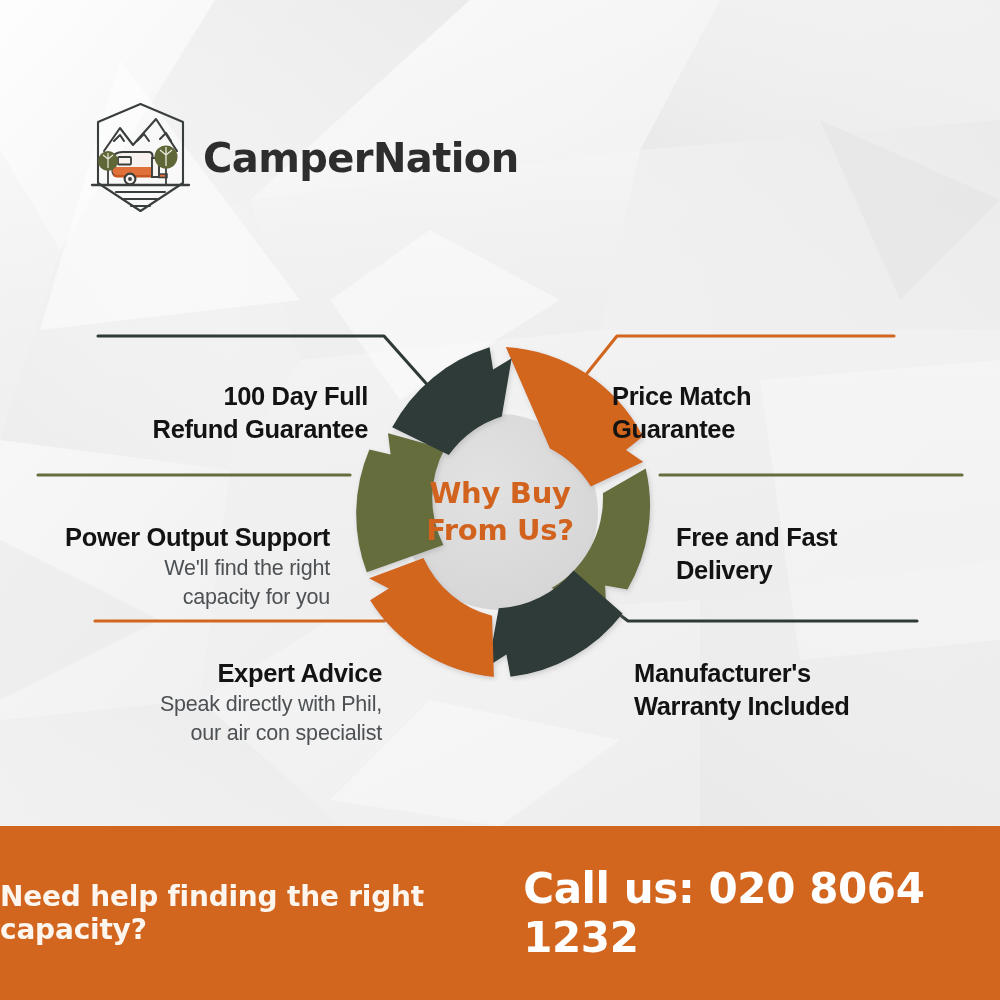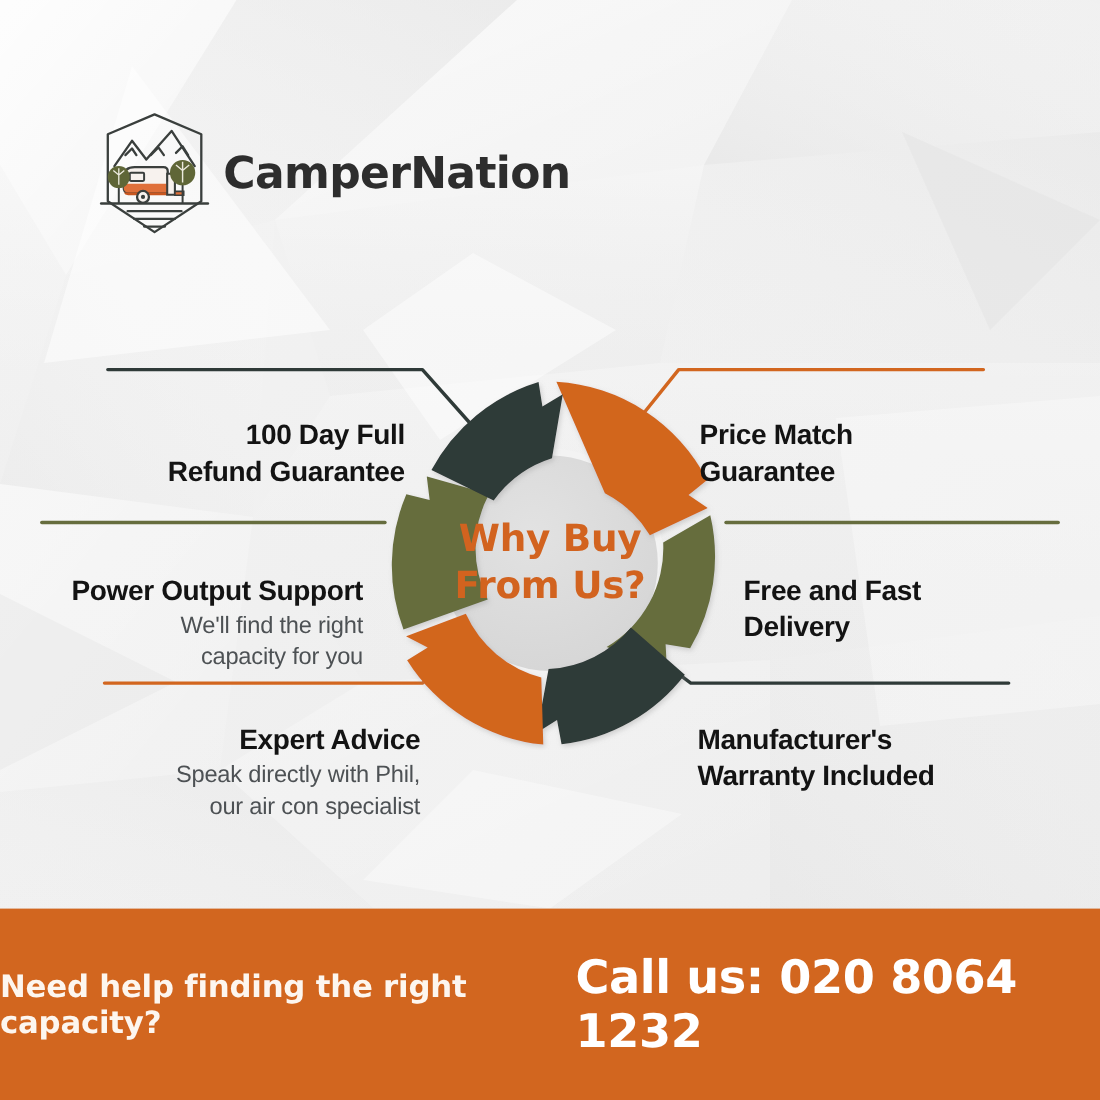--- a/index.html
+++ b/index.html
@@ -26,21 +26,21 @@
   #donut-wrap{position:absolute;left:330px;top:342px;width:340px;height:340px;}
   #donut-svg{display:block;width:340px;height:340px;}
   #donut-center-text{
     position:absolute;left:0;top:0;width:340px;height:340px;
     display:flex;flex-direction:column;align-items:center;justify-content:center;
     pointer-events:none;
   }
   #donut-center-text span{
     display:block;text-align:center;
     font-family:"DejaVu Sans", sans-serif;
-    font-weight:bold;font-size:34px;line-height:1.27;
+    font-weight:bold;font-size:29px;line-height:1.27;
     color:#d2631f;letter-spacing:-0.3px;
   }
 
   
   .callout{position:absolute;margin-top:28px;}
   .c-title{
     font-family:"Liberation Sans", sans-serif;
     font-weight:bold;font-size:25.5px;line-height:1.30;
     color:#131313;letter-spacing:-0.35px;white-space:nowrap;
   }
@@ -50,21 +50,21 @@
     color:#4d5154;letter-spacing:-0.2px;white-space:nowrap;
   }
   .align-r{text-align:right;}
   .align-l{text-align:left;}
 
   
   #co-refund{left:10px;top:352px;width:358px;}
   #co-power {left:8px; top:493px;width:322px;}
   #co-expert{left:10px;top:629px;width:372px;}
   
-  #co-price {left:636px;top:352px;width:340px;}
+  #co-price {left:612px;top:352px;width:340px;}
   #co-deliv {left:676px;top:493px;width:320px;}
   #co-warr  {left:634px;top:629px;width:360px;}
 
   
   #lines{position:absolute;inset:0;width:1000px;height:1000px;pointer-events:none;}
 
   
   #footer{
     position:absolute;left:0;top:826px;width:1000px;height:174px;
     background:#d2661f;

